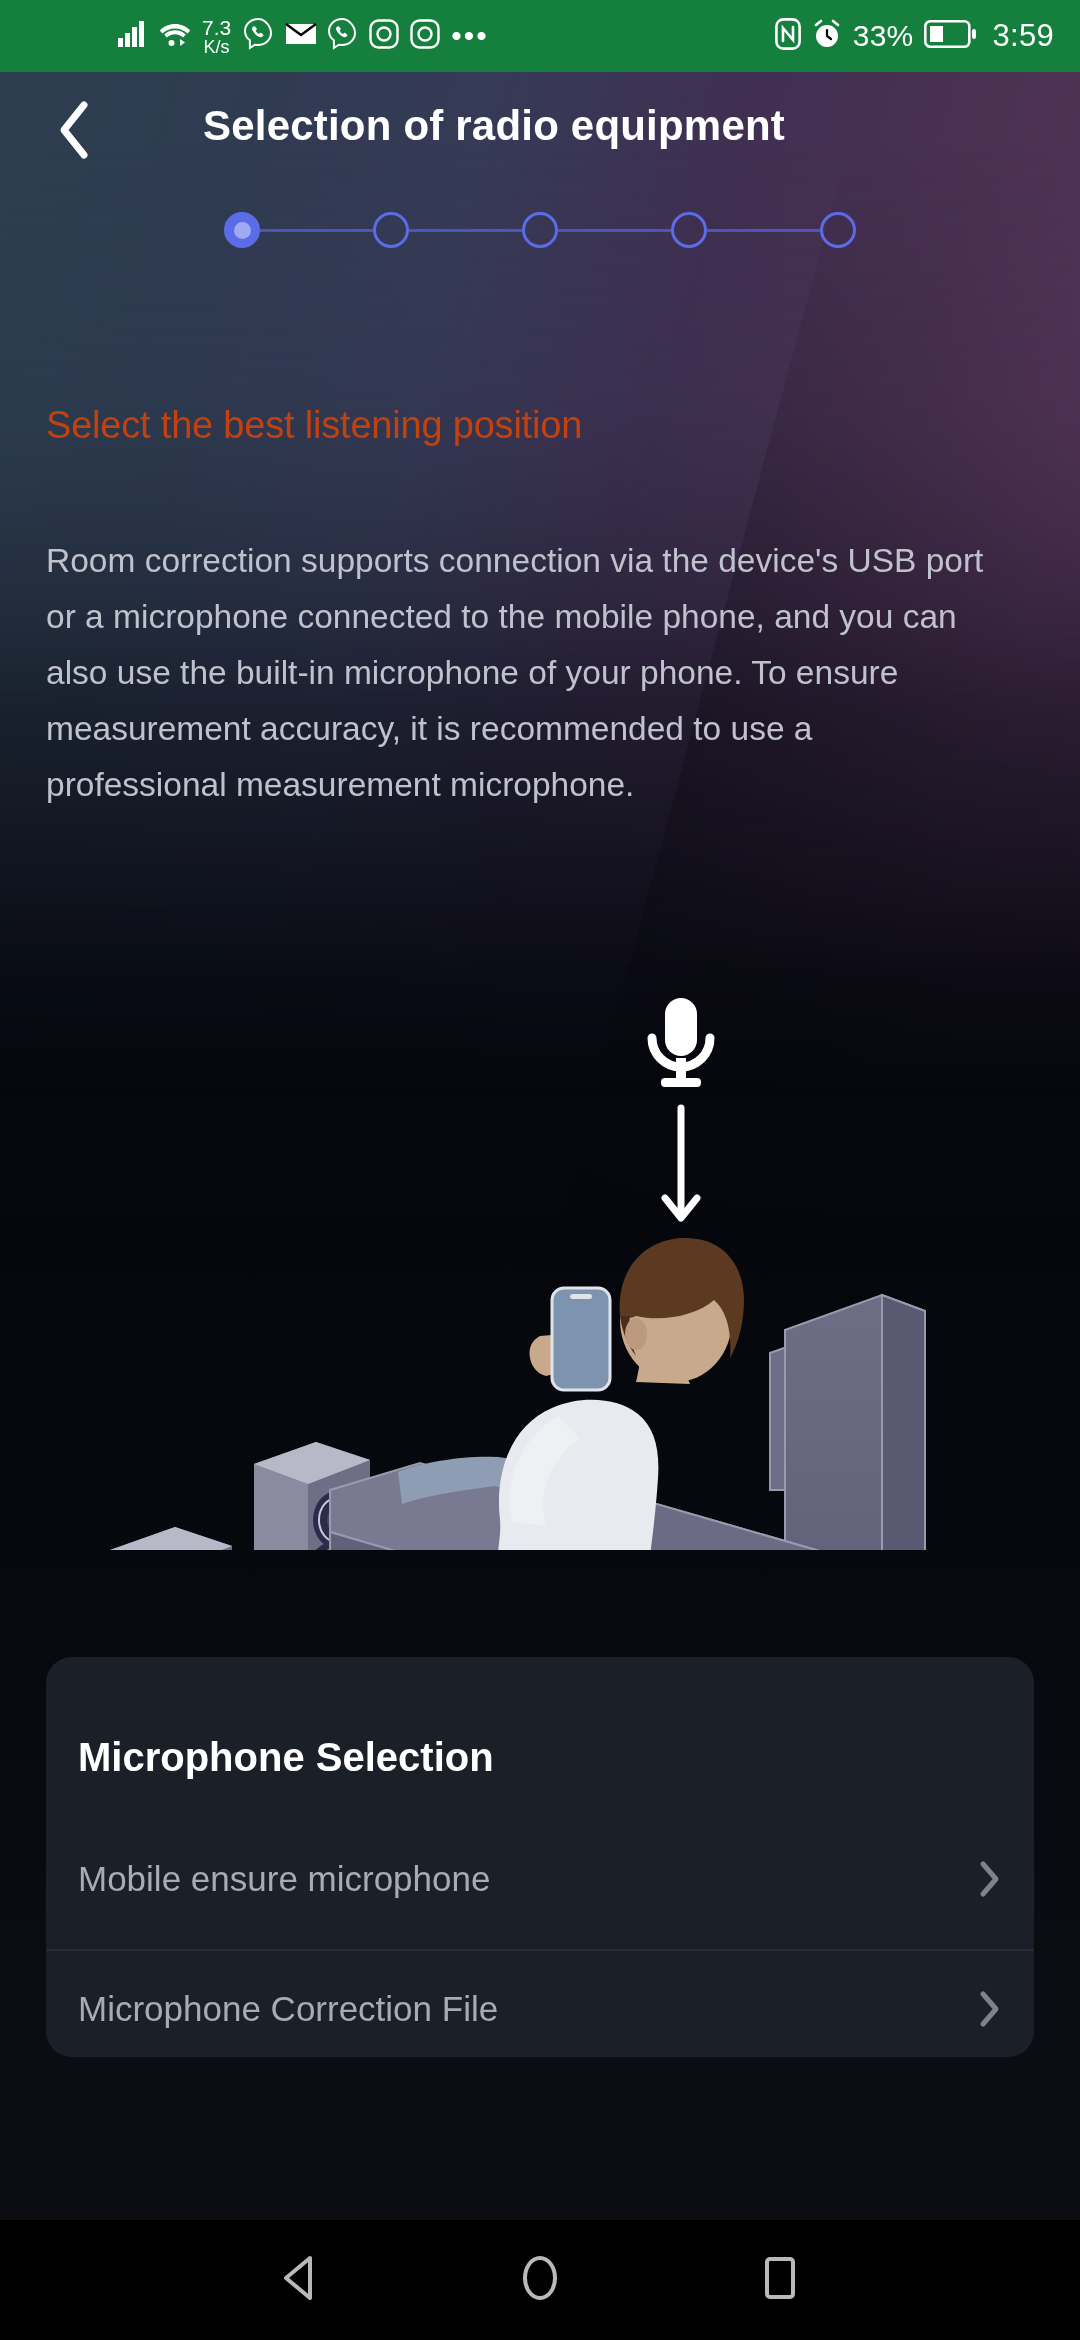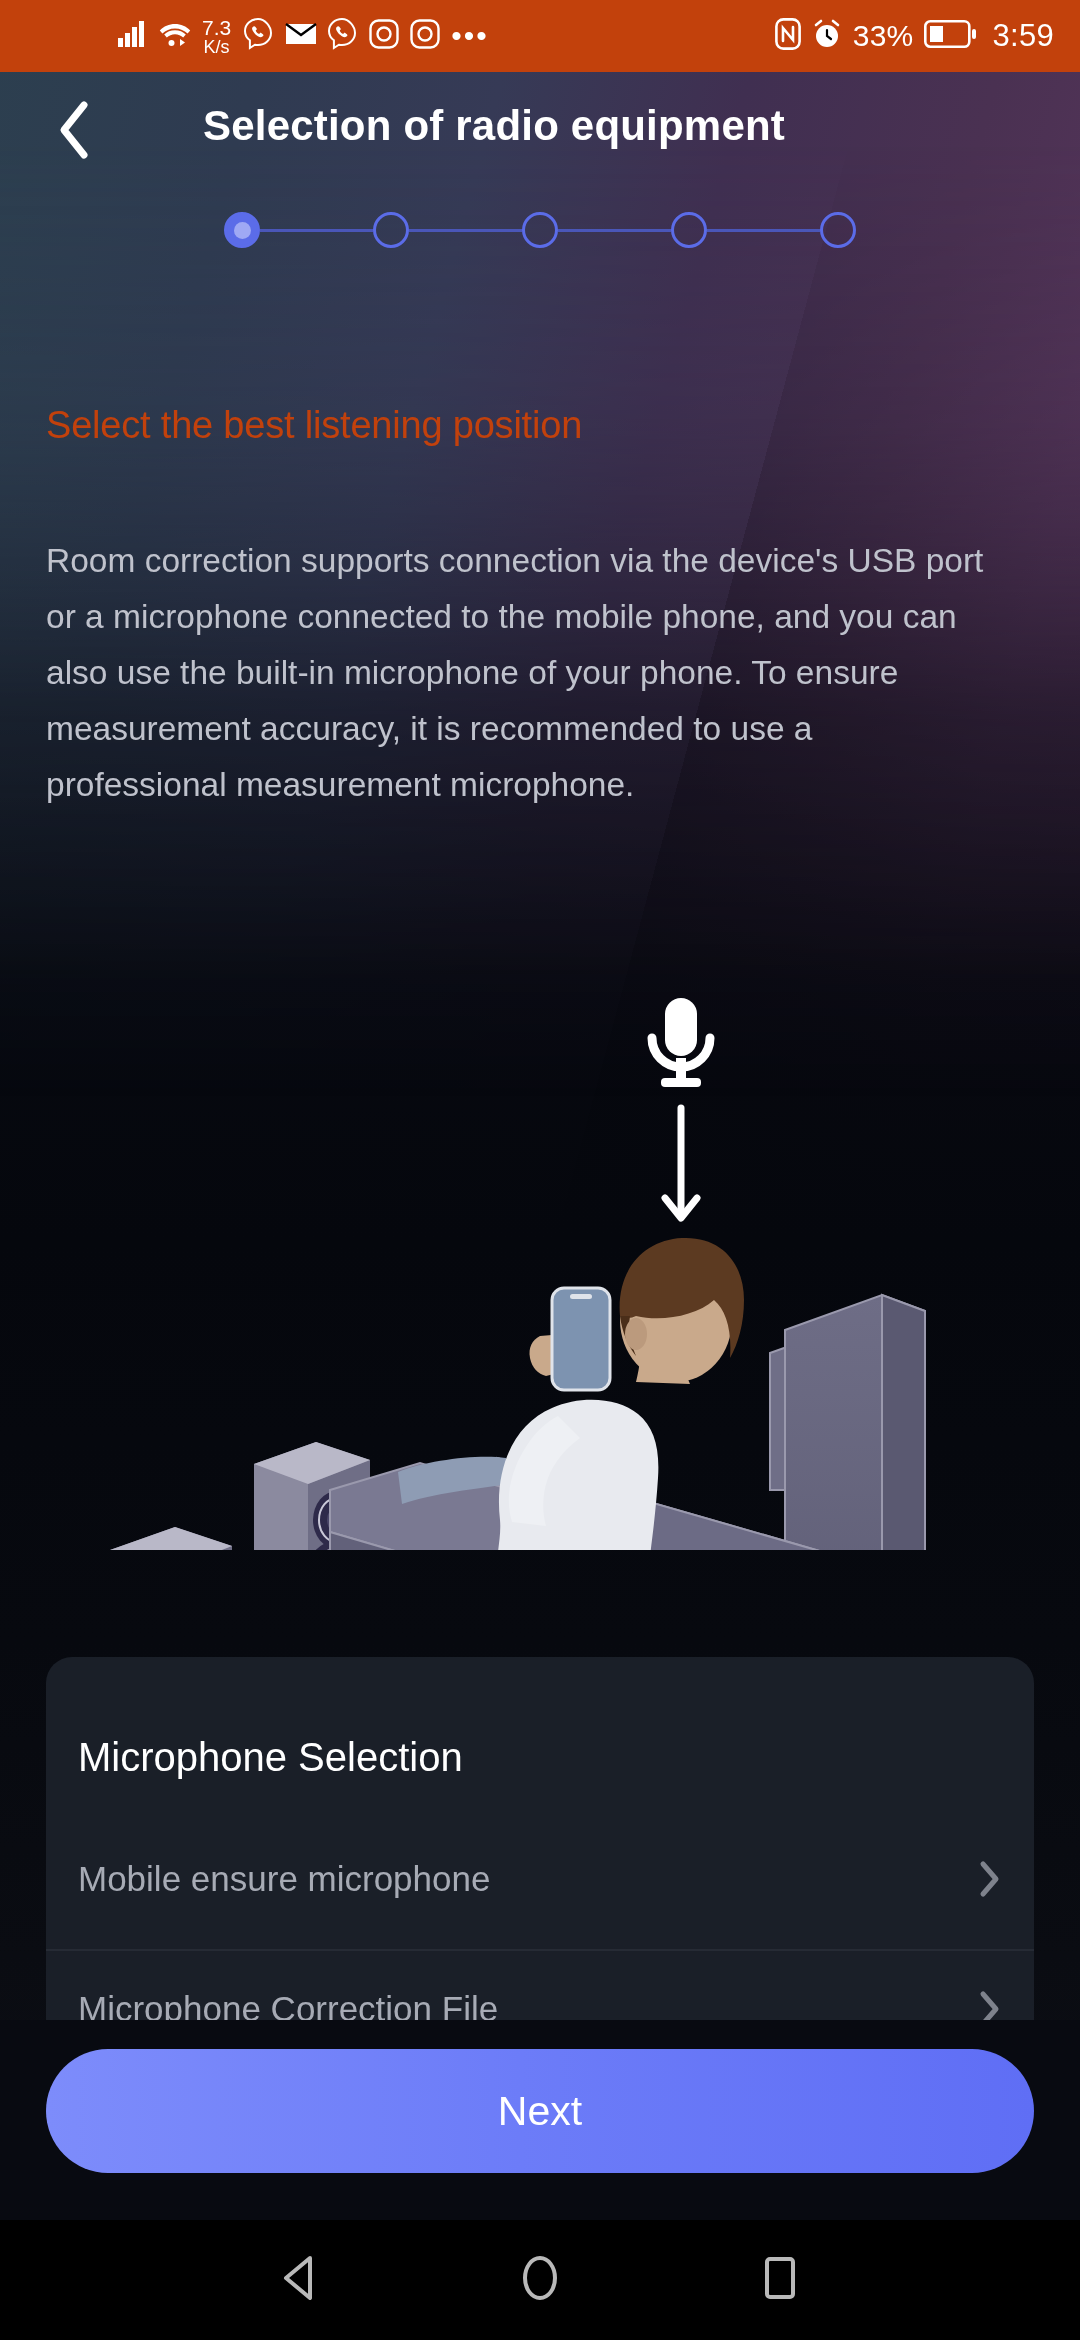--- a/index.html
+++ b/index.html
@@ -55,21 +55,21 @@
         #58365d 100%);
     -webkit-mask-image: linear-gradient(to bottom, #000 0px, #000 140px, rgba(0,0,0,0.75) 430px, rgba(0,0,0,0.30) 720px, rgba(0,0,0,0.06) 980px, rgba(0,0,0,0) 1100px);
             mask-image: linear-gradient(to bottom, #000 0px, #000 140px, rgba(0,0,0,0.75) 430px, rgba(0,0,0,0.30) 720px, rgba(0,0,0,0.06) 980px, rgba(0,0,0,0) 1100px);
   }
 
   
   .statusbar {
     position: absolute;
     left: 0; top: 0;
     width: 1080px; height: 72px;
-    background: #c2410c;
+    background: #15803d;
     display: flex;
     align-items: center;
     z-index: 40;
   }
   .sb-left {
     display: flex;
     align-items: center;
     gap: 11px;
     padding-left: 118px;
   }
@@ -210,21 +210,21 @@
     background: #1a1f28;
     border-radius: 26px;
     overflow: hidden;
     z-index: 18;
   }
   .card-title {
     position: absolute;
     left: 32px; top: 78px;
     color: #ffffff;
     font-size: 40px;
-    font-weight: normal;
+    font-weight: bold;
   }
   .card-row {
     position: absolute;
     left: 0; right: 0;
     height: 104px;
     display: flex;
     align-items: center;
     cursor: pointer;
   }
   .card-row.row-1 { top: 170px; }
@@ -541,23 +541,20 @@
     <div class="card-row row-2">
       <span class="row-label">Microphone Correction File</span>
       <span class="row-chevron">
         <svg width="22" height="38" viewBox="0 0 22 38">
           <path d="M5 4l13 15L5 34" fill="none" stroke="#7e828c" stroke-width="5" stroke-linecap="round" stroke-linejoin="round"></path>
         </svg>
       </span>
     </div>
   </div>
 
-  <div class="bottom-bar">
-    <button class="next-btn">Next</button>
-  </div>
 
   <div class="navbar">
     <div class="nav-btn">
       <span>
         <svg width="44" height="48" viewBox="0 0 44 48">
           <path d="M32 4L8 24l24 20z" fill="none" stroke="#b9b9b9" stroke-width="4" stroke-linejoin="round"></path>
         </svg>
       </span>
     </div>
     <div class="nav-btn">

